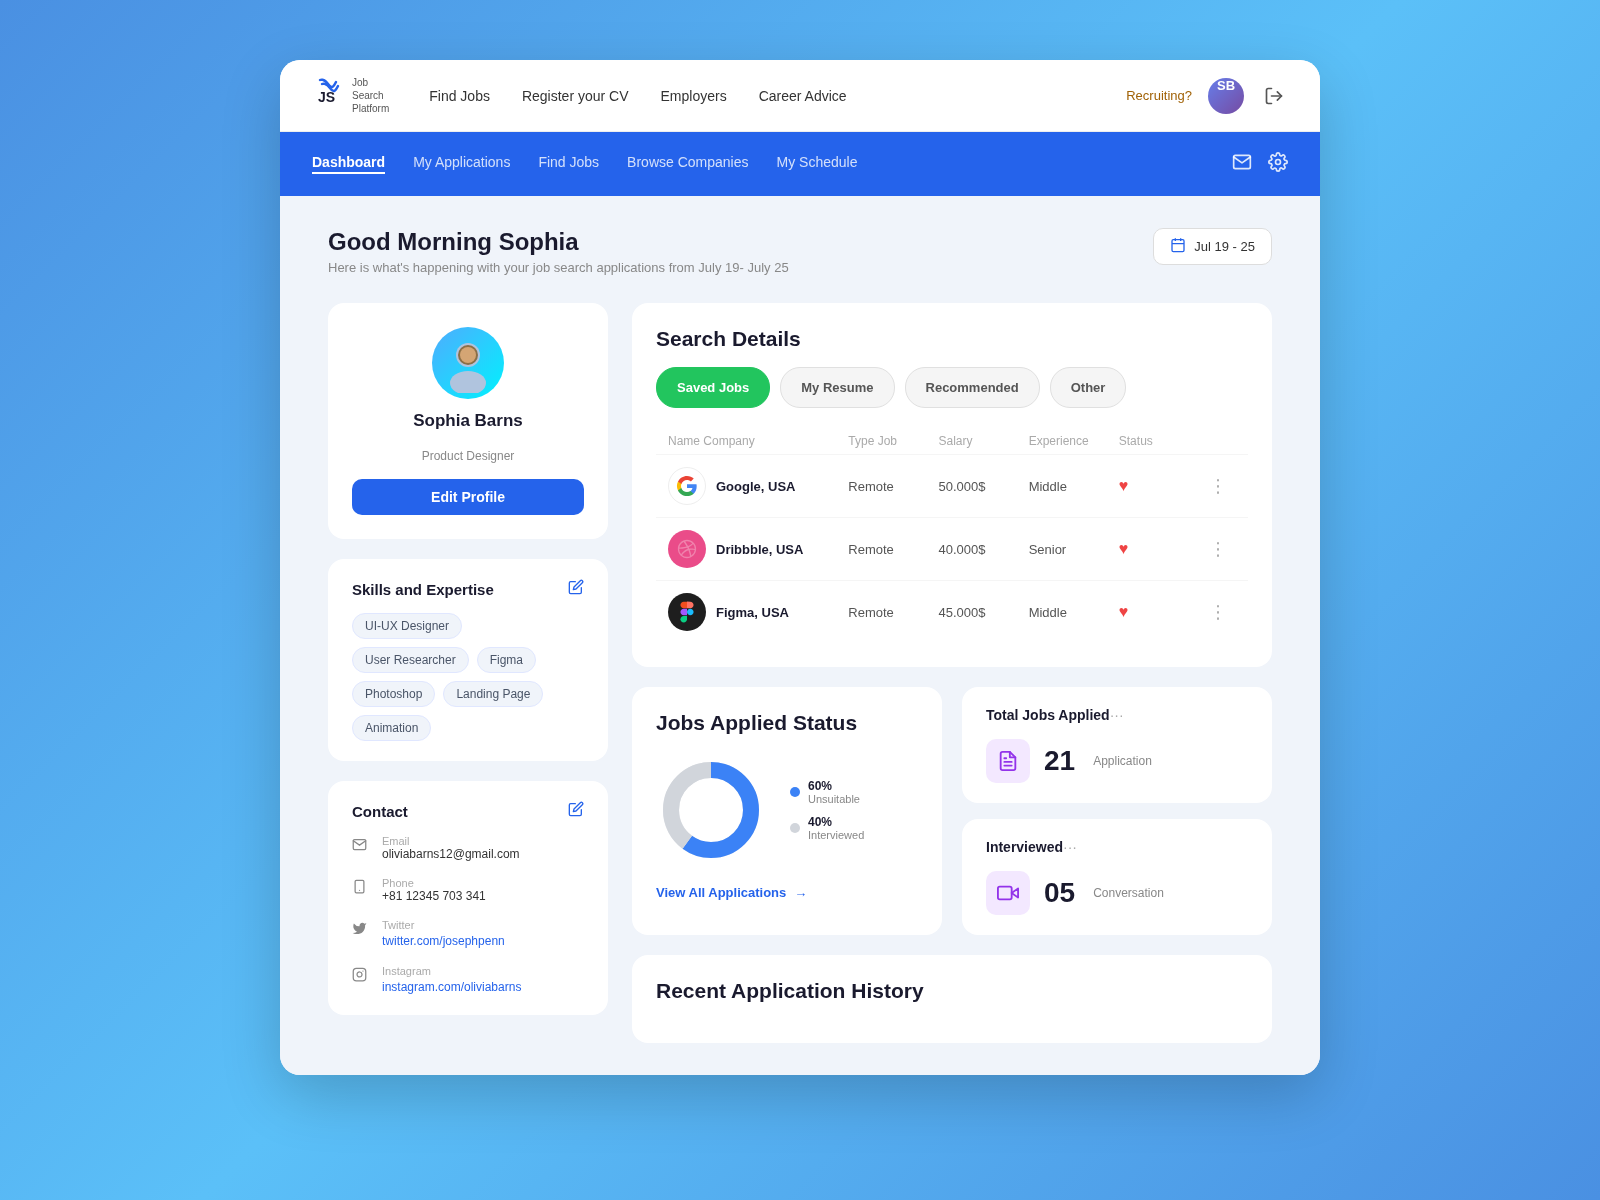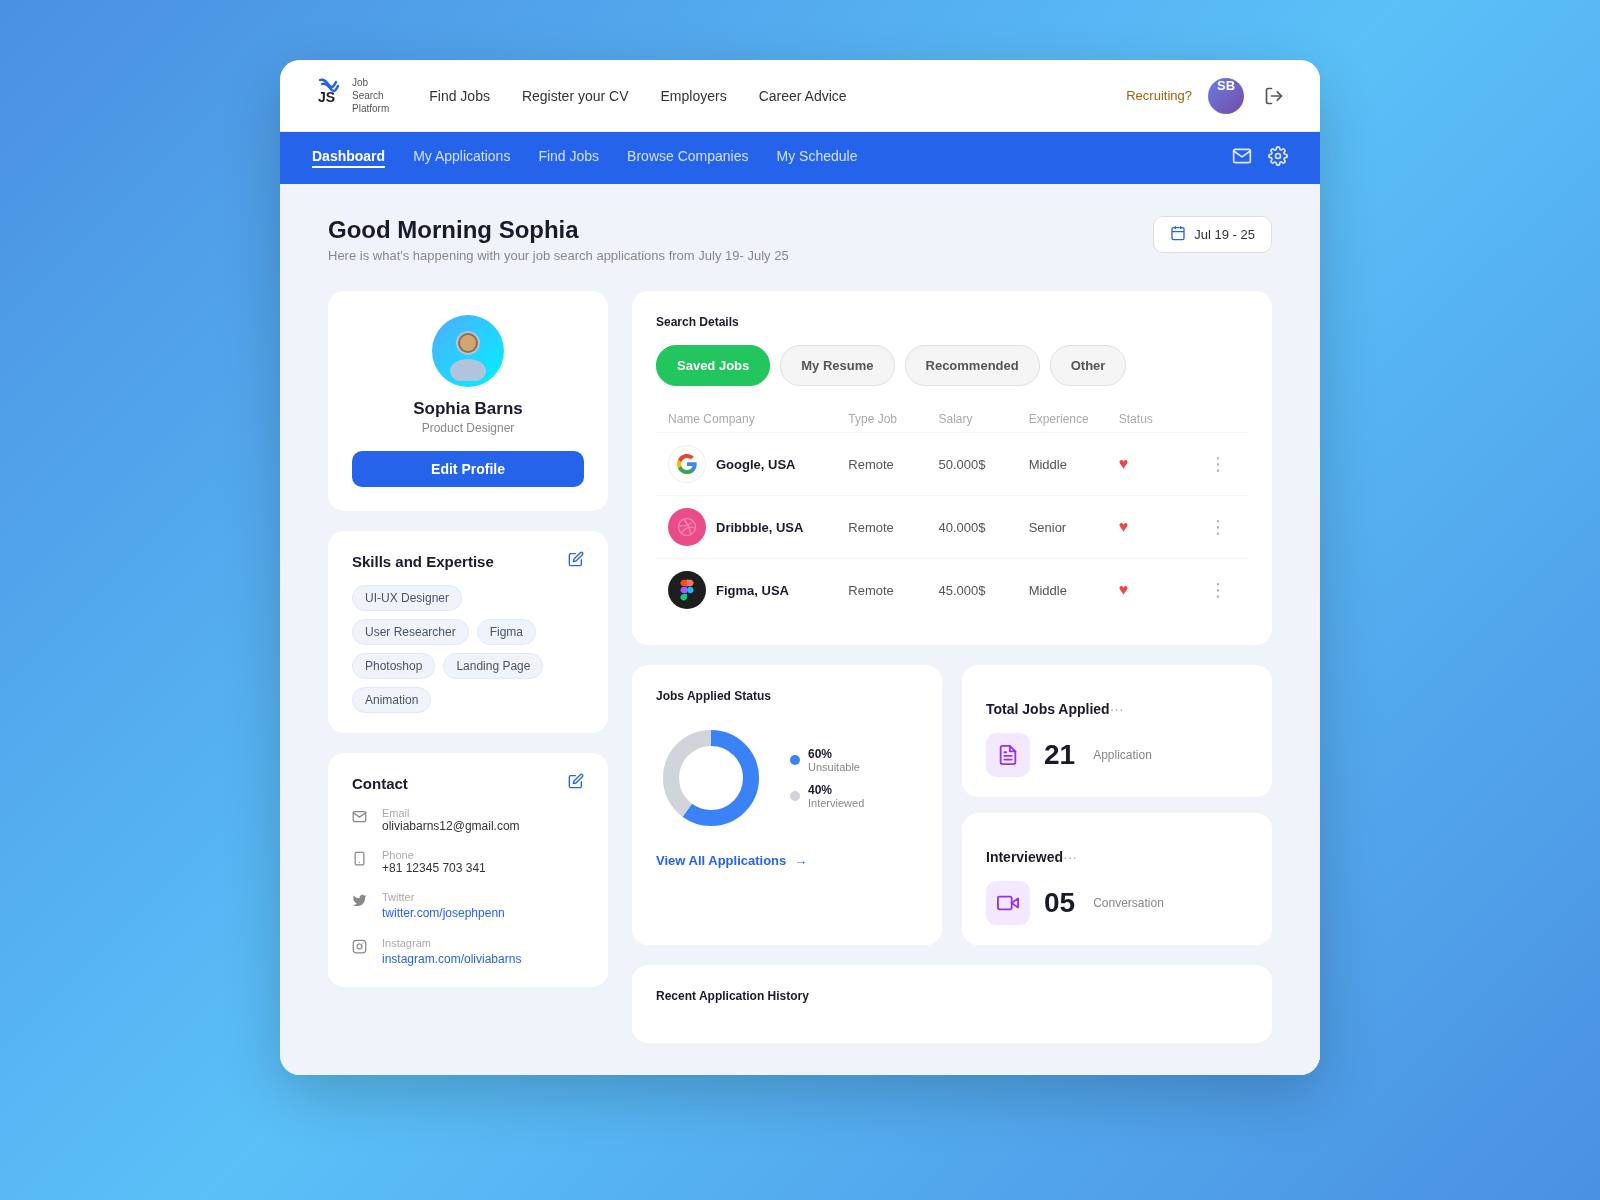--- a/index.html
+++ b/index.html
@@ -86,21 +86,21 @@
       color: #555;
       font-size: 18px;
       cursor: pointer;
     }
     
     .blue-nav {
       background: #2563eb;
       display: flex;
       align-items: center;
       padding: 0 32px;
-      height: 52px;
+      height: 64px;
     }
     .blue-nav-links {
       display: flex;
       gap: 28px;
       flex: 1;
     }
     .blue-nav-links a {
       text-decoration: none;
       color: rgba(255,255,255,0.8);
       font-size: 14px;
@@ -195,21 +195,21 @@
       font-size: 28px;
     }
     .profile-name {
       font-size: 17px;
       font-weight: 700;
       color: #1a1a2e;
     }
     .profile-title {
       font-size: 12px;
       color: #888;
-      margin-top: 2px;
+      margin-top: 18px;
     }
     .edit-profile-btn {
       background: #2563eb;
       color: #fff;
       border: none;
       border-radius: 10px;
       padding: 10px 0;
       width: 100%;
       font-size: 14px;
       font-weight: 600;
@@ -289,21 +289,21 @@
       display: flex;
       flex-direction: column;
       gap: 20px;
     }
     .search-details-card {
       background: #fff;
       border-radius: 16px;
       padding: 24px;
     }
     .section-title {
-      font-size: 12px;
+      font-size: 21px;
       font-weight: 700;
       color: #1a1a2e;
       margin-bottom: 16px;
     }
     .tab-row {
       display: flex;
       gap: 10px;
       margin-bottom: 20px;
     }
     .tab-btn {
@@ -408,21 +408,20 @@
     .stat-card {
       background: #fff;
       border-radius: 16px;
       padding: 20px 24px;
       flex: 1;
     }
     .stat-header {
       display: flex;
       align-items: center;
       margin-bottom: 16px;
-      margin-top: 16px;
     }
     .stat-title {
       font-size: 14px;
       font-weight: 700;
       color: #1a1a2e;
     }
     .stat-more { color: #aaa; font-size: 14px; cursor: pointer; }
     .stat-content {
       display: flex;
       align-items: center;

